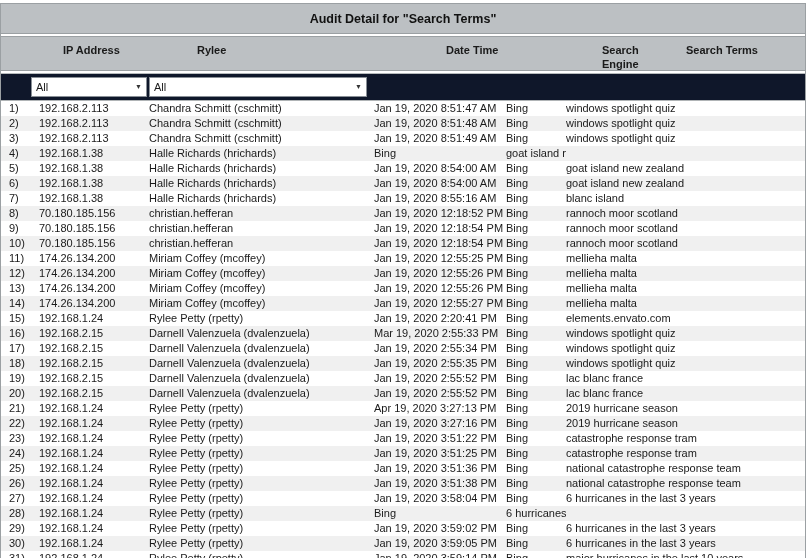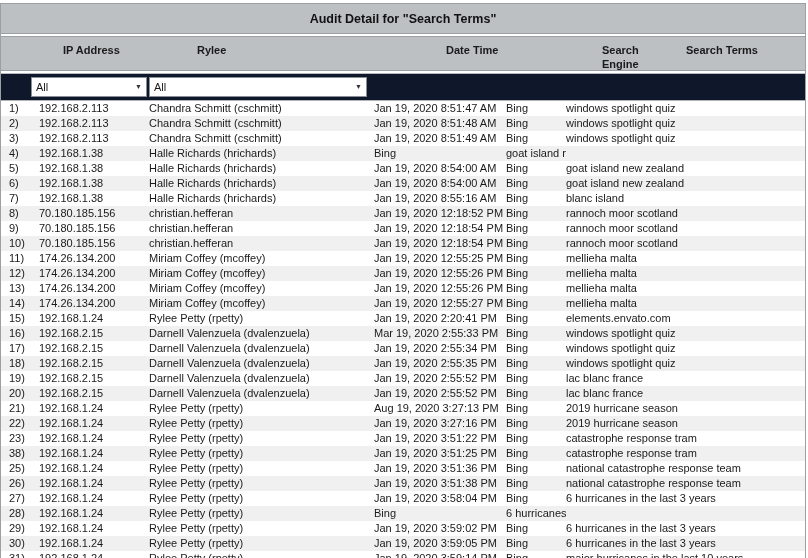--- a/index.html
+++ b/index.html
@@ -237,42 +237,42 @@
         <span class="c-ip">192.168.2.15</span>
         <span class="c-user">Darnell Valenzuela (dvalenzuela)</span>
         <span class="c-dt">Jan 19, 2020 2:55:52 PM</span>
         <span class="c-eng">Bing</span>
         <span class="c-terms">lac blanc france</span>
       </div>
       <div class="row grid">
         <span class="c-num">21)</span>
         <span class="c-ip">192.168.1.24</span>
         <span class="c-user">Rylee Petty (rpetty)</span>
-        <span class="c-dt">Aug 19, 2020 3:27:13 PM</span>
+        <span class="c-dt">Apr 19, 2020 3:27:13 PM</span>
         <span class="c-eng">Bing</span>
         <span class="c-terms">2019 hurricane season</span>
       </div>
       <div class="row grid shaded">
         <span class="c-num">22)</span>
         <span class="c-ip">192.168.1.24</span>
         <span class="c-user">Rylee Petty (rpetty)</span>
         <span class="c-dt">Jan 19, 2020 3:27:16 PM</span>
         <span class="c-eng">Bing</span>
         <span class="c-terms">2019 hurricane season</span>
       </div>
       <div class="row grid">
         <span class="c-num">23)</span>
         <span class="c-ip">192.168.1.24</span>
         <span class="c-user">Rylee Petty (rpetty)</span>
         <span class="c-dt">Jan 19, 2020 3:51:22 PM</span>
         <span class="c-eng">Bing</span>
         <span class="c-terms">catastrophe response tram</span>
       </div>
       <div class="row grid shaded">
-        <span class="c-num">38)</span>
+        <span class="c-num">24)</span>
         <span class="c-ip">192.168.1.24</span>
         <span class="c-user">Rylee Petty (rpetty)</span>
         <span class="c-dt">Jan 19, 2020 3:51:25 PM</span>
         <span class="c-eng">Bing</span>
         <span class="c-terms">catastrophe response tram</span>
       </div>
       <div class="row grid">
         <span class="c-num">25)</span>
         <span class="c-ip">192.168.1.24</span>
         <span class="c-user">Rylee Petty (rpetty)</span>

